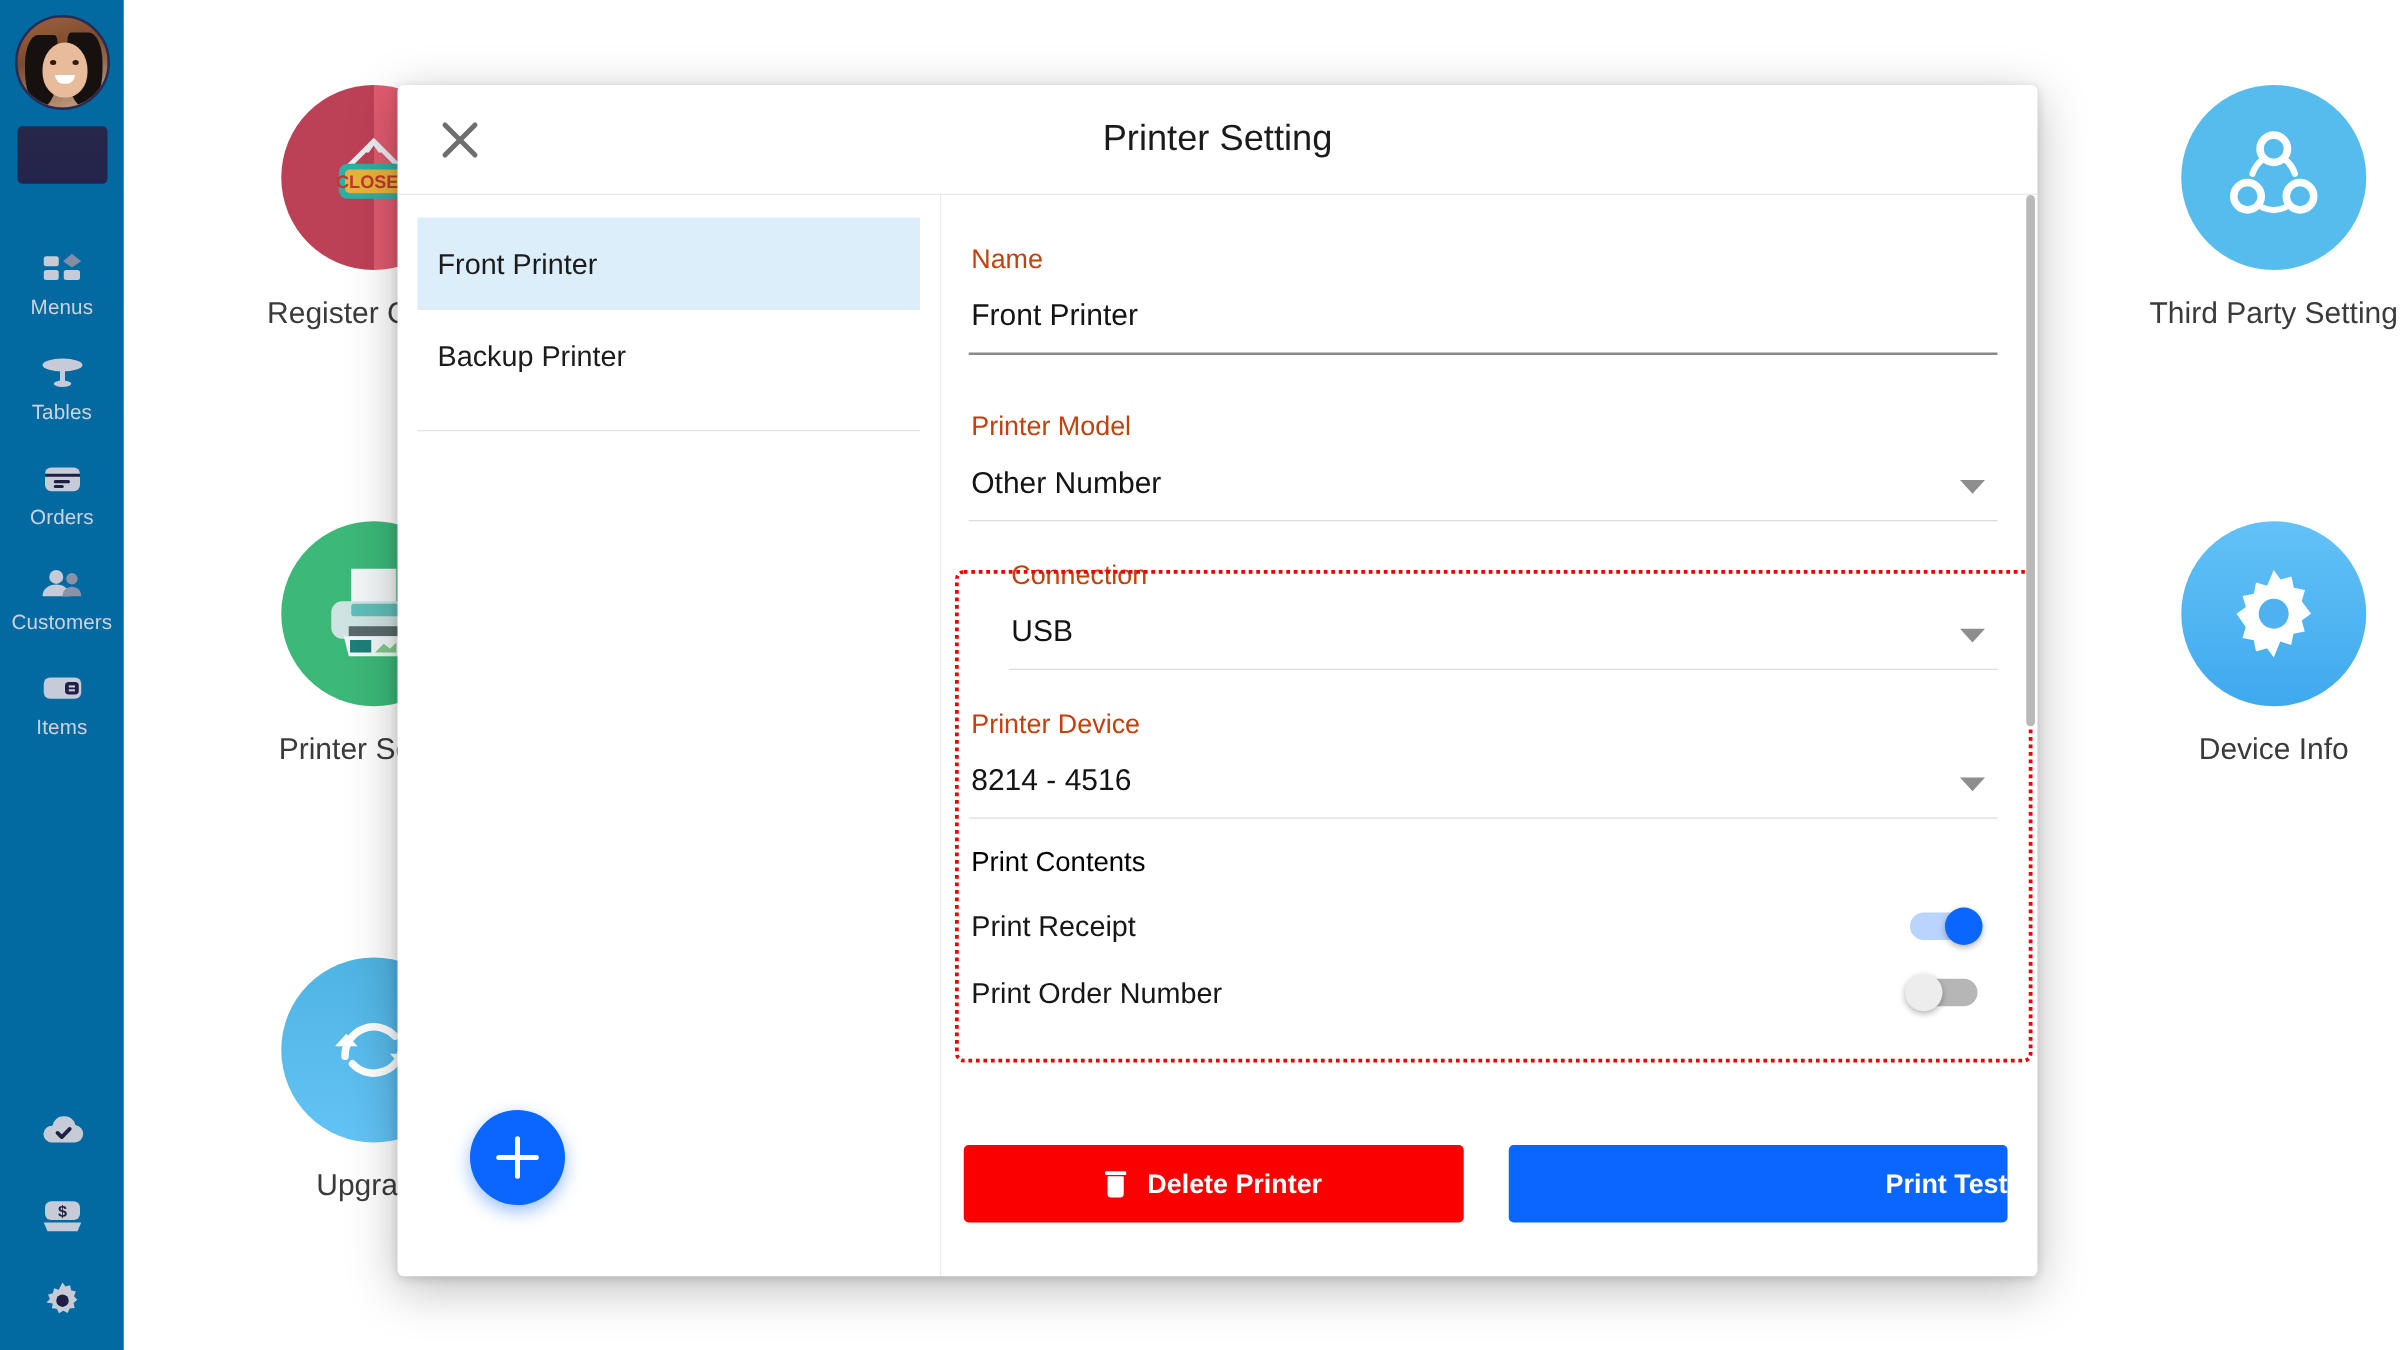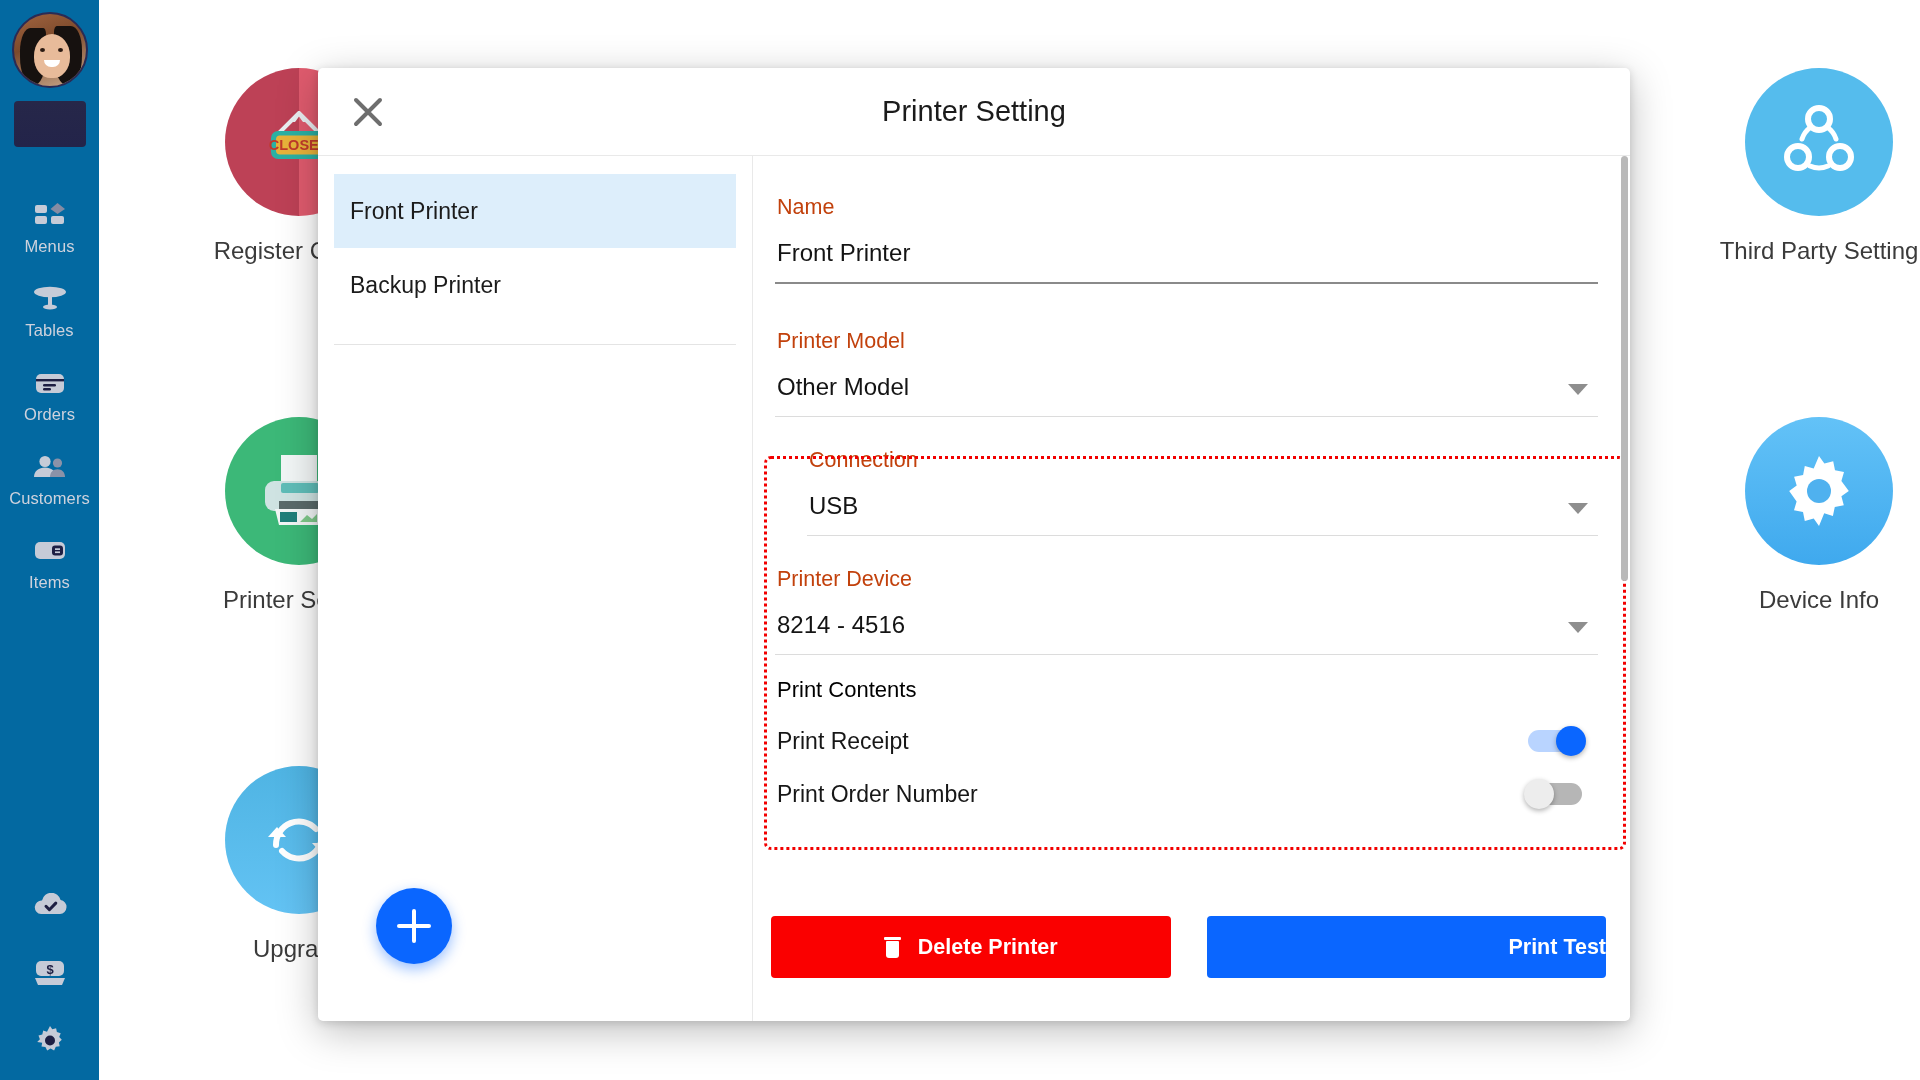--- a/index.html
+++ b/index.html
@@ -348,21 +348,21 @@
           <div class="scrollarea">
 
             <div class="field">
               <div class="f-label">Name</div>
               <div class="f-value">Front Printer</div>
               <div class="f-rule dark"></div>
             </div>
 
             <div class="field" style="padding-top:36px;">
               <div class="f-label">Printer Model</div>
-              <div class="f-value">Other Model</div>
+              <div class="f-value">Other Number</div>
               <div class="caret"></div>
               <div class="f-rule"></div>
             </div>
 
             <div class="field" style="padding-top:22px;margin-left:32px;">
               <div class="f-label">Connection</div>
               <div class="f-value">USB</div>
               <div class="caret"></div>
               <div class="f-rule"></div>
             </div>

